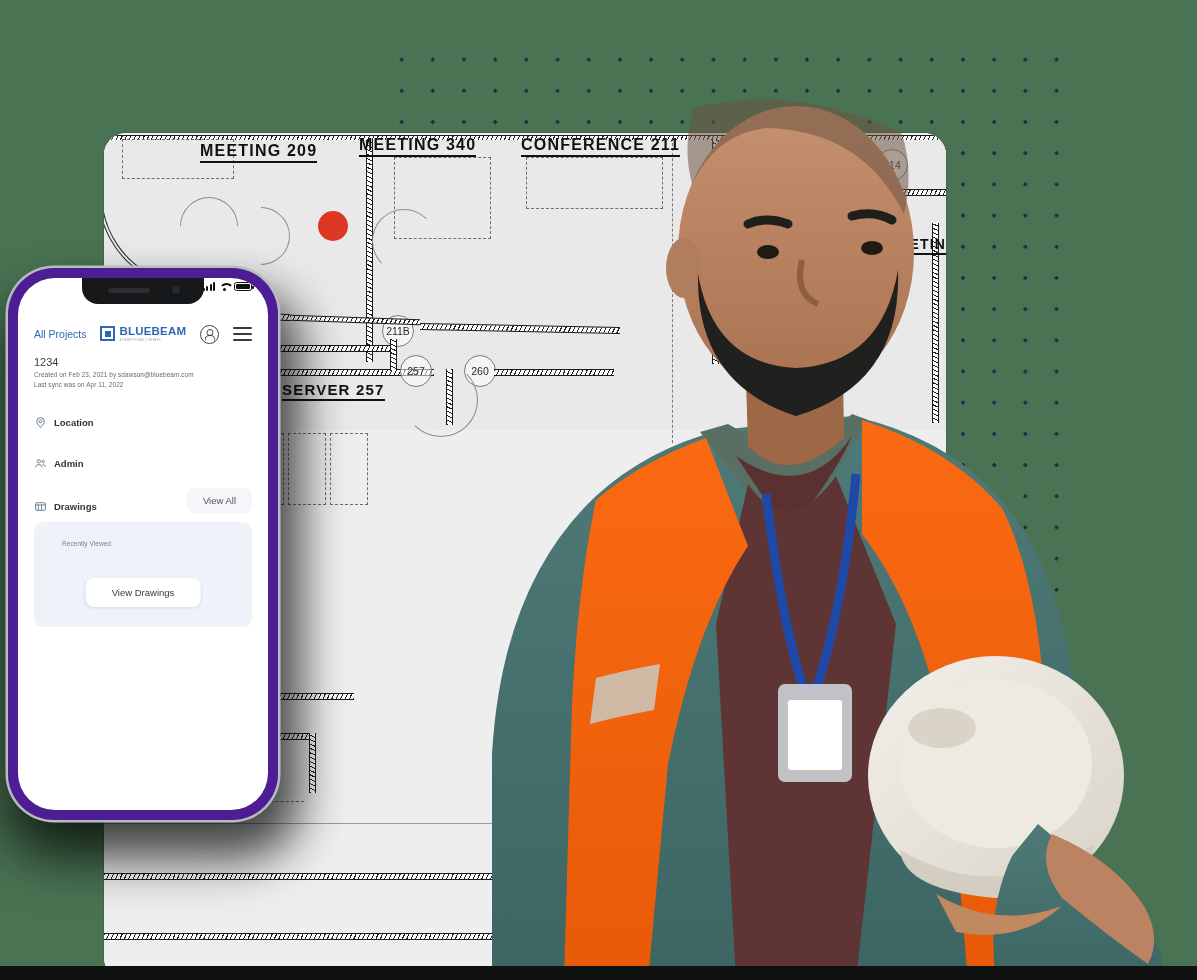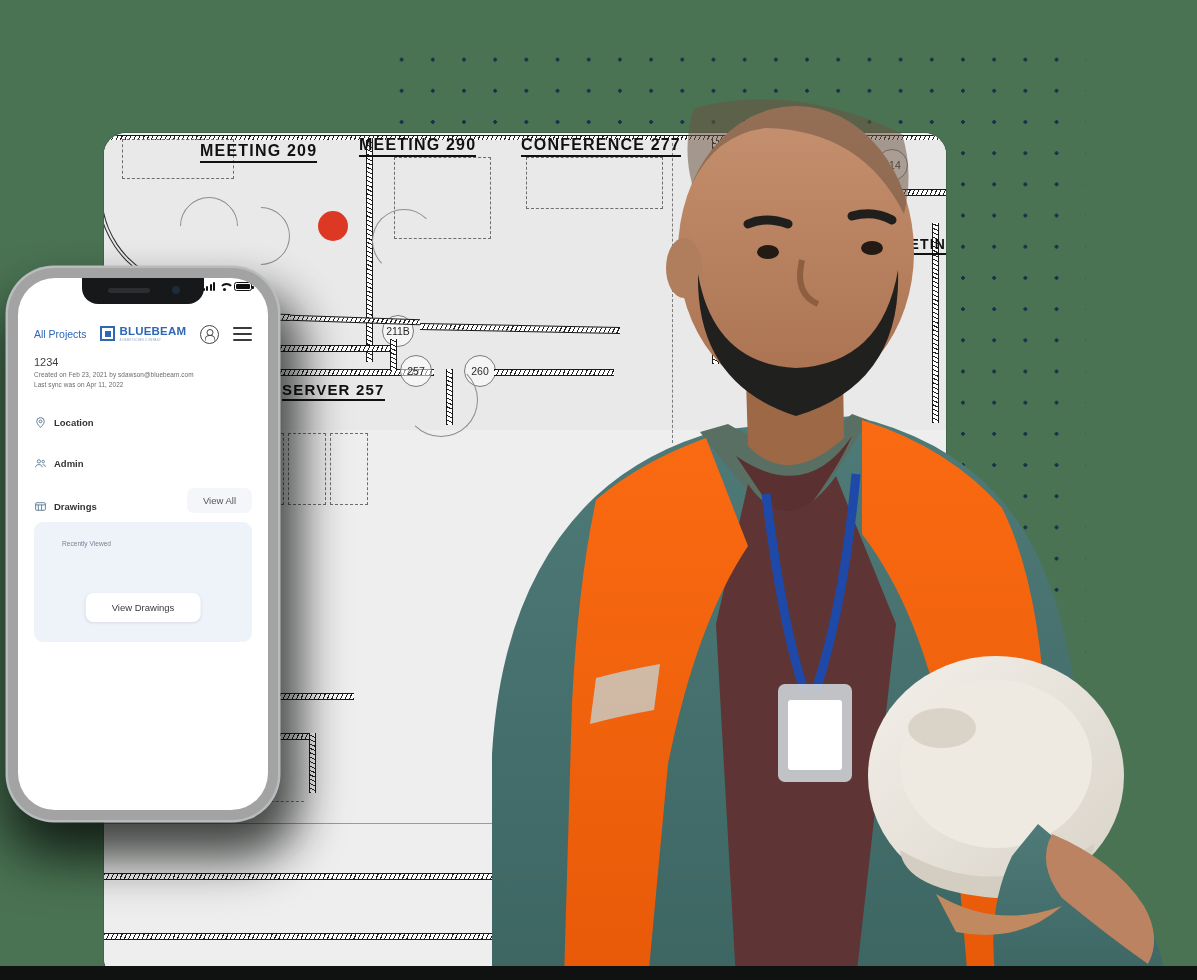--- a/index.html
+++ b/index.html
@@ -64,21 +64,21 @@
   }
 
   
   .phone-shadow{
     position:absolute;left:-6px;top:300px;width:300px;height:560px;
     border-radius:54px;background:rgba(8,14,10,.55);
     filter:blur(26px);z-index:3;
   }
   .phone{
     position:absolute;left:8px;top:268px;width:270px;height:552px;
-    border-radius:46px;background:#a3a3a3;
+    border-radius:46px;background:#4c1d95;
     box-shadow:0 0 0 2.5px #b9bcbe, 18px 26px 46px rgba(0,0,0,.45);
     z-index:4;
   }
   .phone-screen{
     position:absolute;left:10px;top:10px;right:10px;bottom:10px;
     border-radius:37px;background:#ffffff;overflow:hidden;
   }
   .notch{
     position:absolute;left:50%;transform:translateX(-50%);top:0;
     width:122px;height:26px;background:#17181a;
@@ -170,21 +170,21 @@
   .admin-card{display:flex;gap:11px;justify-content:center;padding:14px 11px;}
   .btn{border-radius:7px;font-size:9.5px;padding:8px 0;text-align:center;
        min-width:84px;}
   .btn-outline{background:#fff;border:1px solid #e2e5ea;color:#444;}
   .btn-primary{background:#4070c0;color:#fff;}
 
   .draw-head{display:flex;align-items:center;justify-content:space-between;
              margin-top:18px;}
   .view-all{background:#f4f6f9;border-radius:7px;padding:7px 16px;
             color:#555;font-size:9.5px;}
-  .draw-card{background:#eef2f9;border-radius:9px;margin-top:9px;height:120px;
+  .draw-card{background:#eef2f9;border-radius:9px;margin-top:9px;height:105px;
              padding:10px 28px;box-sizing:border-box;position:relative;}
   .recent{font-size:6.6px;color:#7b8495;}
   .view-draw{position:absolute;left:50%;transform:translateX(-50%);bottom:20px;
     background:#fff;border-radius:8px;padding:9px 26px;font-size:9.5px;color:#3a3a3a;
     box-shadow:0 1px 3px rgba(20,30,60,.10);white-space:nowrap;}
 
   
   .worker{position:absolute;left:296px;top:64px;width:868px;height:916px;z-index:5;}
   .bottom-band{position:absolute;left:0;right:0;bottom:0;height:14px;
     background:#101211;z-index:9;}
@@ -253,22 +253,22 @@
 
       <div class="wall" style="left:0px;top:560px;width:250px;height:5px;"></div>
       <div class="wall" style="left:0px;top:600px;width:210px;height:5px;"></div>
       <div class="wall v" style="left:205px;top:600px;width:5px;height:60px;"></div>
       <div class="dashlineh" style="left:0px;top:668px;width:200px;"></div>
       <div class="wall" style="left:0px;top:740px;width:842px;height:5px;"></div>
       <div class="wall" style="left:0px;top:800px;width:842px;height:5px;"></div>
       <div class="thinline" style="left:0px;top:690px;width:842px;height:1px;"></div>
 
       <div class="roomlabel" style="left:96px;top:9px;font-size:16px;">MEETING  209</div>
-      <div class="roomlabel" style="left:255px;top:3px;font-size:16px;">MEETING  290</div>
-      <div class="roomlabel" style="left:417px;top:3px;font-size:16px;">CONFERENCE  277</div>
+      <div class="roomlabel" style="left:255px;top:3px;font-size:16px;">MEETING  340</div>
+      <div class="roomlabel" style="left:417px;top:3px;font-size:16px;">CONFERENCE  211</div>
       <div class="roomlabel" style="left:782px;top:103px;font-size:14px;">MEETING</div>
       <div class="roomlabel" style="left:178px;top:248px;font-size:15px;">SERVER  257</div>
 
       <div class="reddot" style="left:214px;top:78px;"></div>
       <div class="reddot" style="left:706px;top:240px;"></div>
     </div>
   </div>
 
   <div class="phone-shadow"></div>
 

